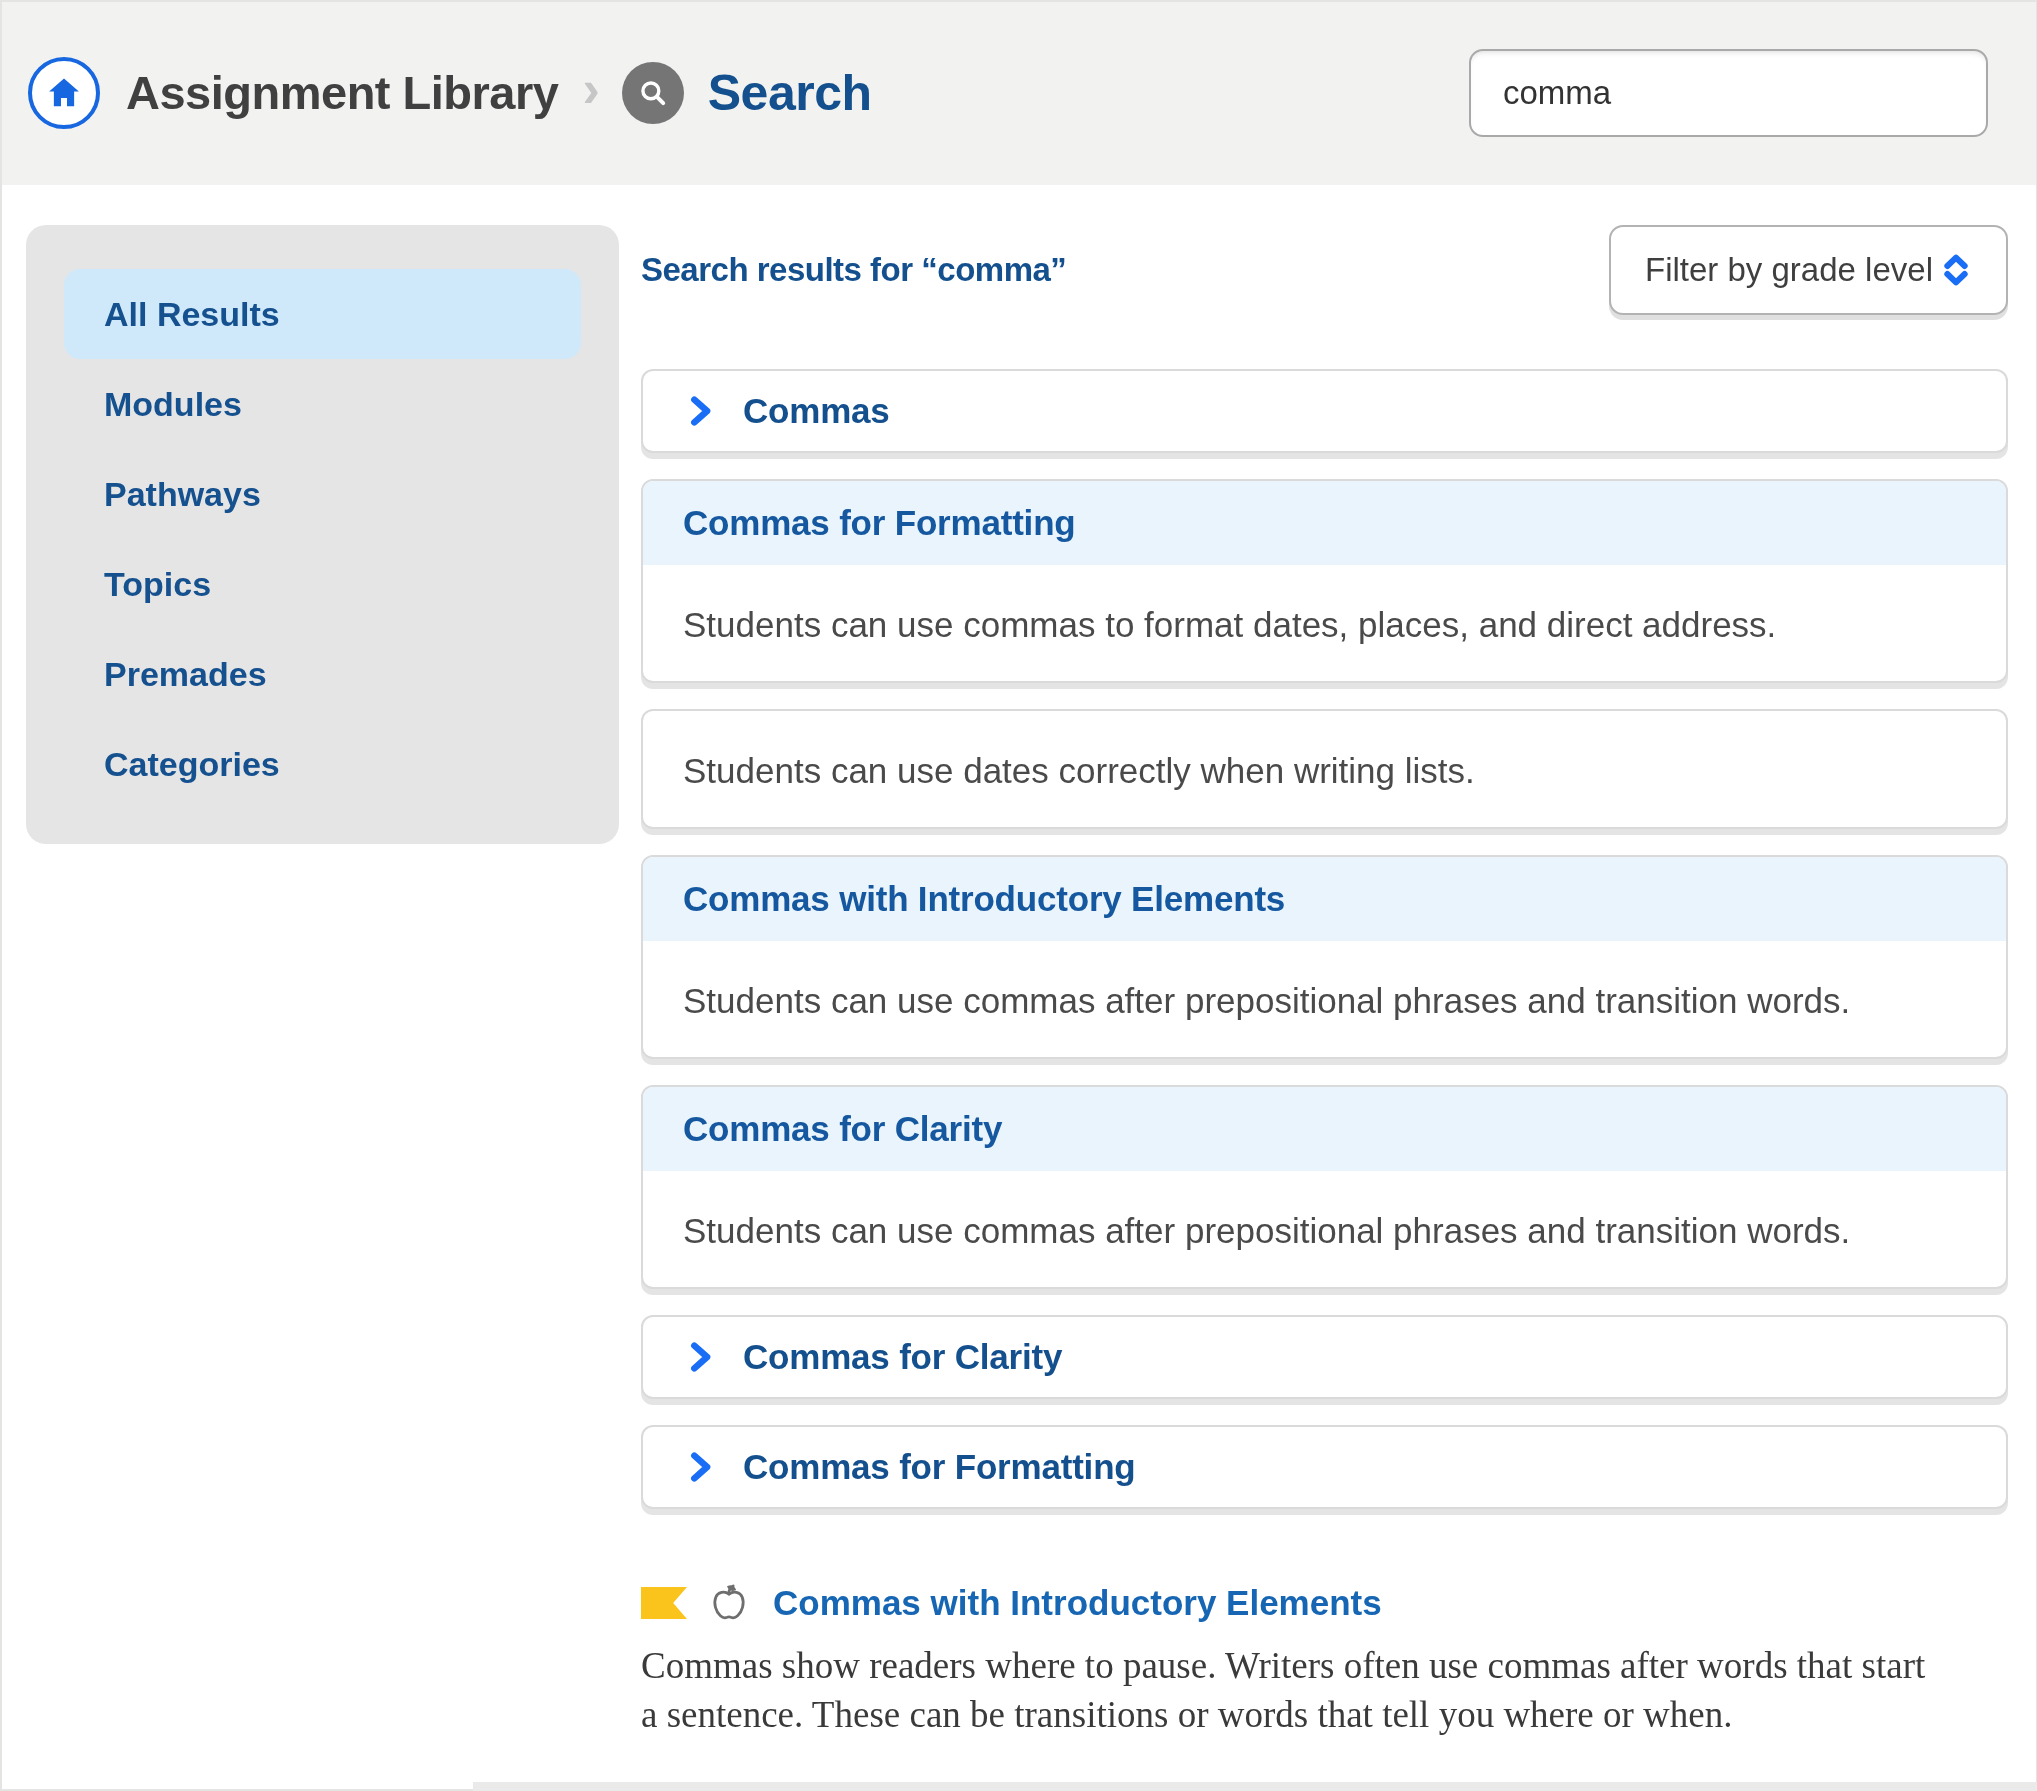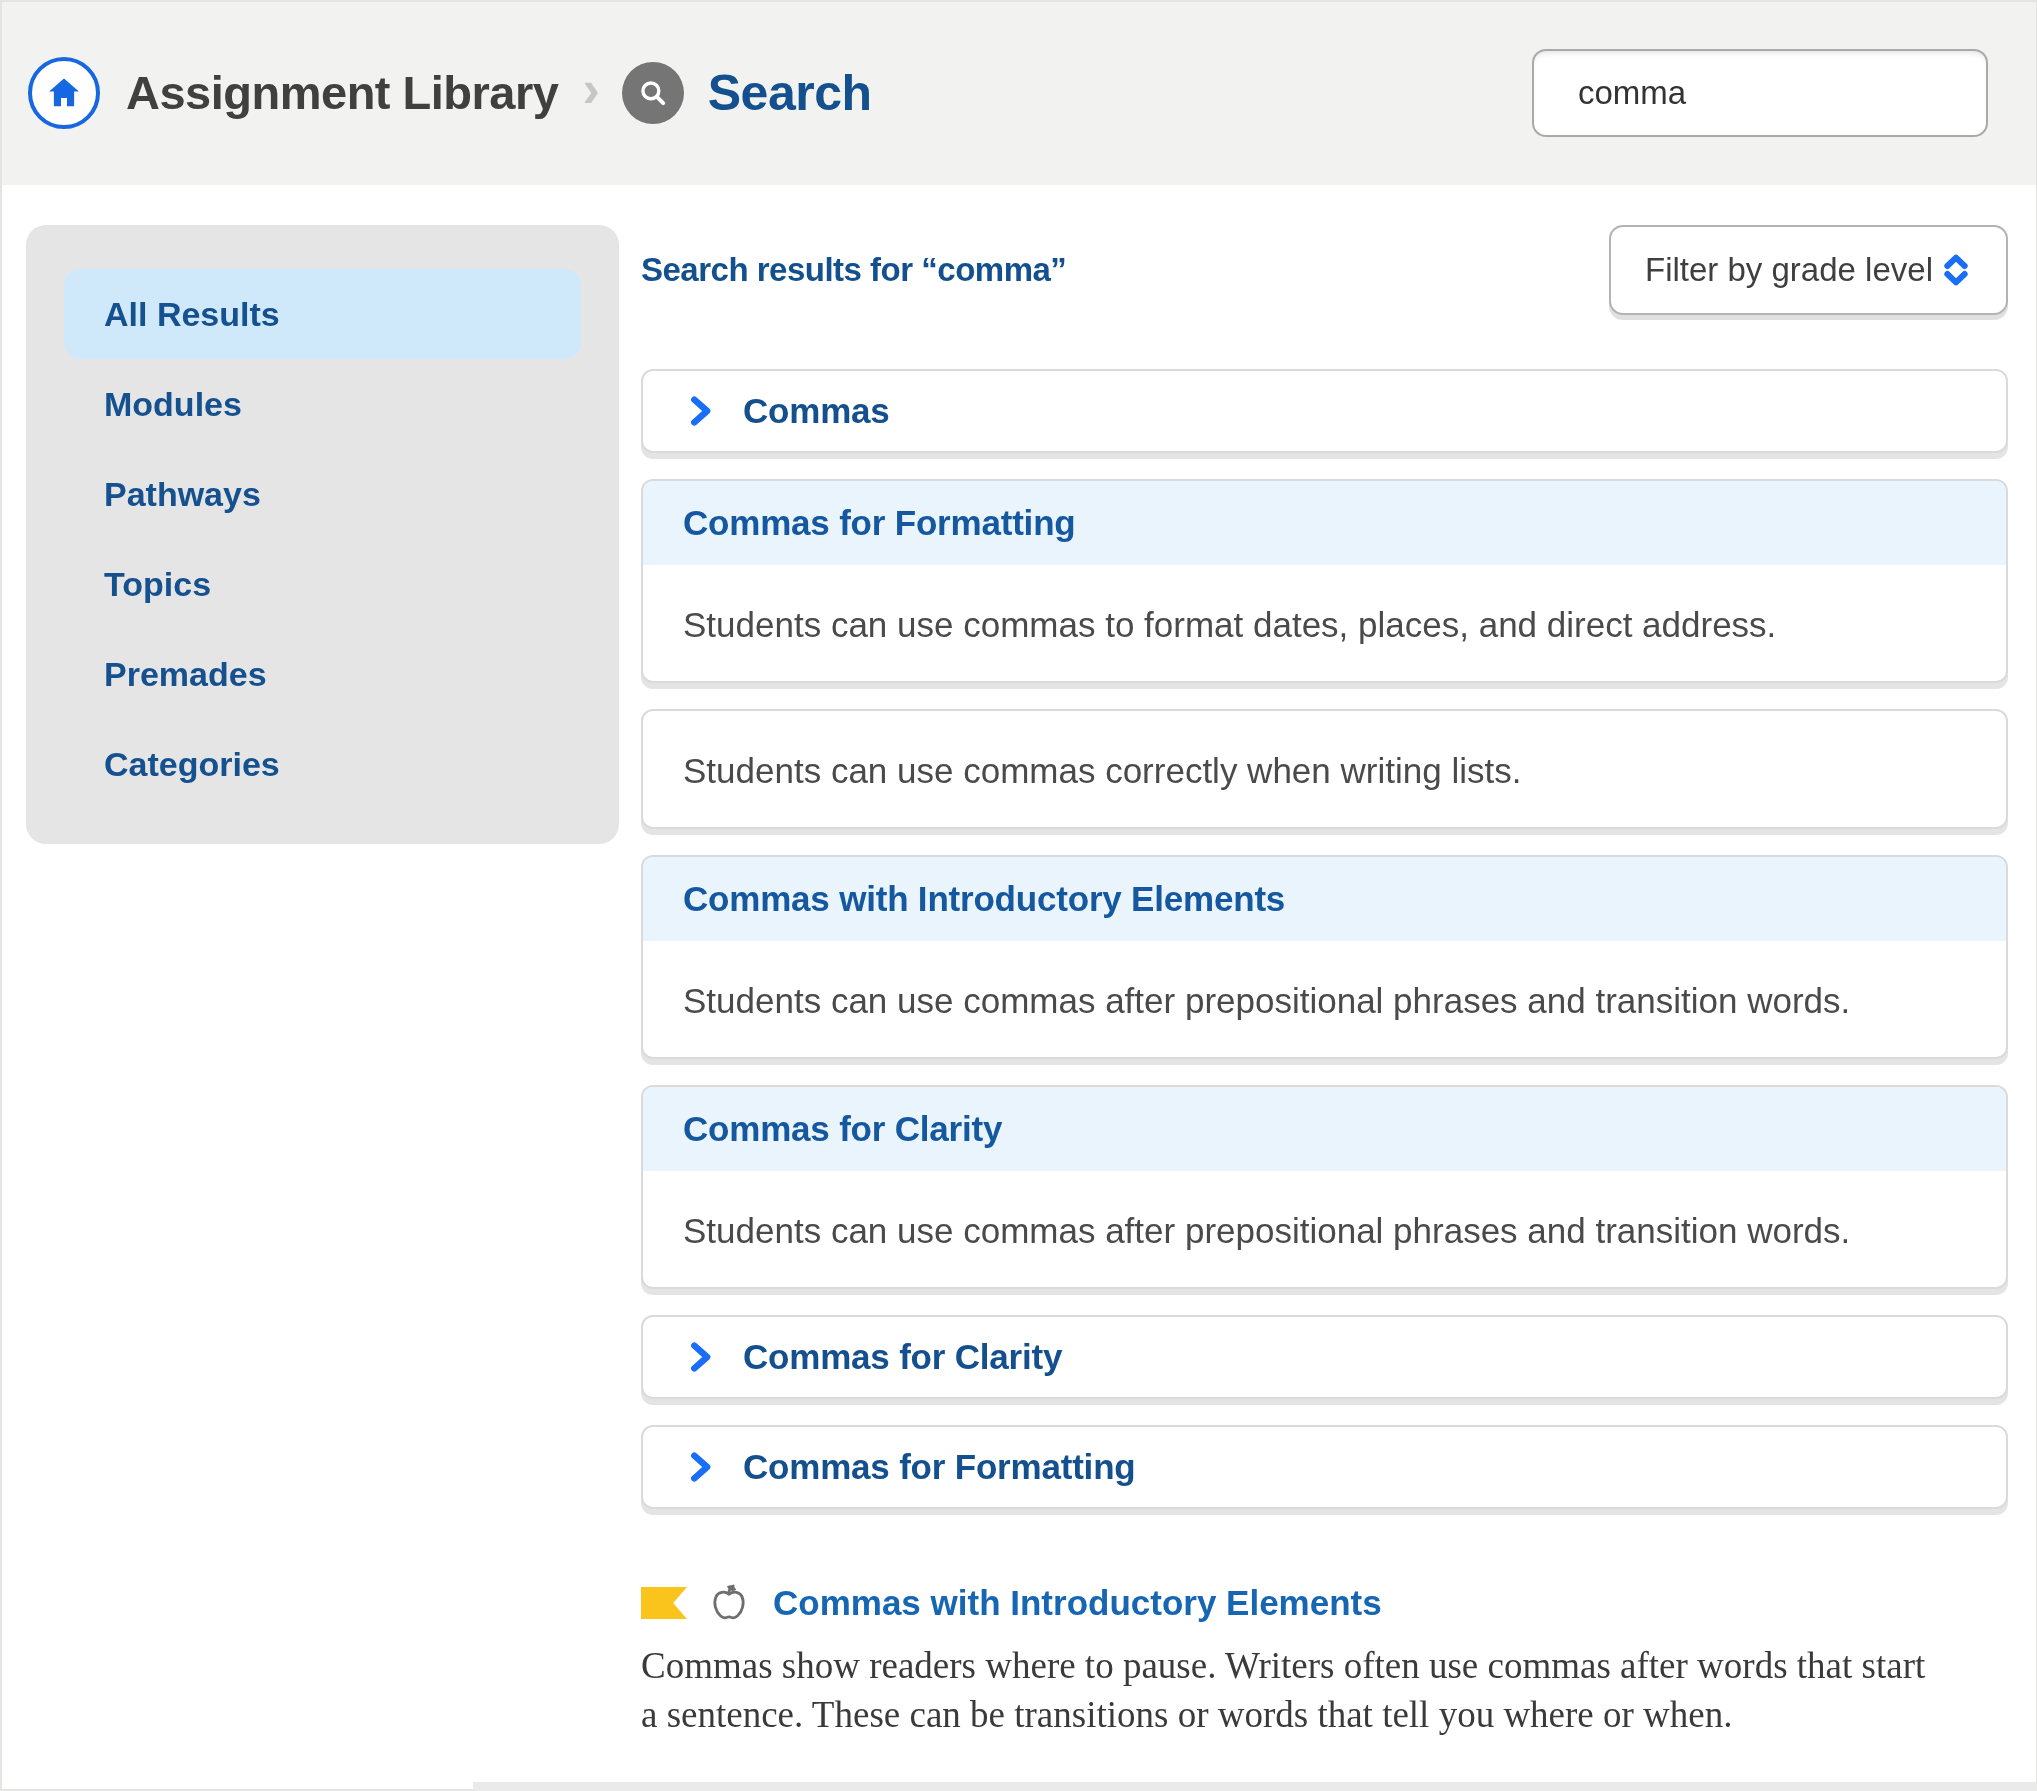--- a/index.html
+++ b/index.html
@@ -55,28 +55,28 @@
   }
   .page-title {
     margin-left:24px;
     font-size:50px;
     font-weight:700;
     color:#14508e;
     letter-spacing:-0.5px;
   }
   .topbar-spacer { flex:1; }
   .search-input {
-    width:456px; height:88px;
+    width:519px; height:88px;
     background:#ffffff;
     border:2px solid #a9a9a9;
     border-radius:14px;
     font-family:"Liberation Sans", sans-serif;
     font-size:33px;
     color:#333333;
-    padding:0 44px;
+    padding:0 32px;
     outline:none;
     box-shadow: inset 0 5px 7px -5px rgba(0,0,0,0.18);
   }
 
   
   .content {
     display:flex;
     gap:22px;
     padding:40px 30px 0 26px;
   }
@@ -289,21 +289,21 @@
       </div>
 
       <div class="card">
         <div class="card-head">
           <span class="card-title">Commas for Formatting</span>
         </div>
         <div class="card-body">Students can use commas to format dates, places, and direct address.</div>
       </div>
 
       <div class="card">
-        <div class="card-body">Students can use commas correctly when writing lists.</div>
+        <div class="card-body">Students can use dates correctly when writing lists.</div>
       </div>
 
       <div class="card">
         <div class="card-head">
           <span class="card-title">Commas with Introductory Elements</span>
         </div>
         <div class="card-body">Students can use commas after prepositional phrases and transition words.</div>
       </div>
 
       <div class="card">

